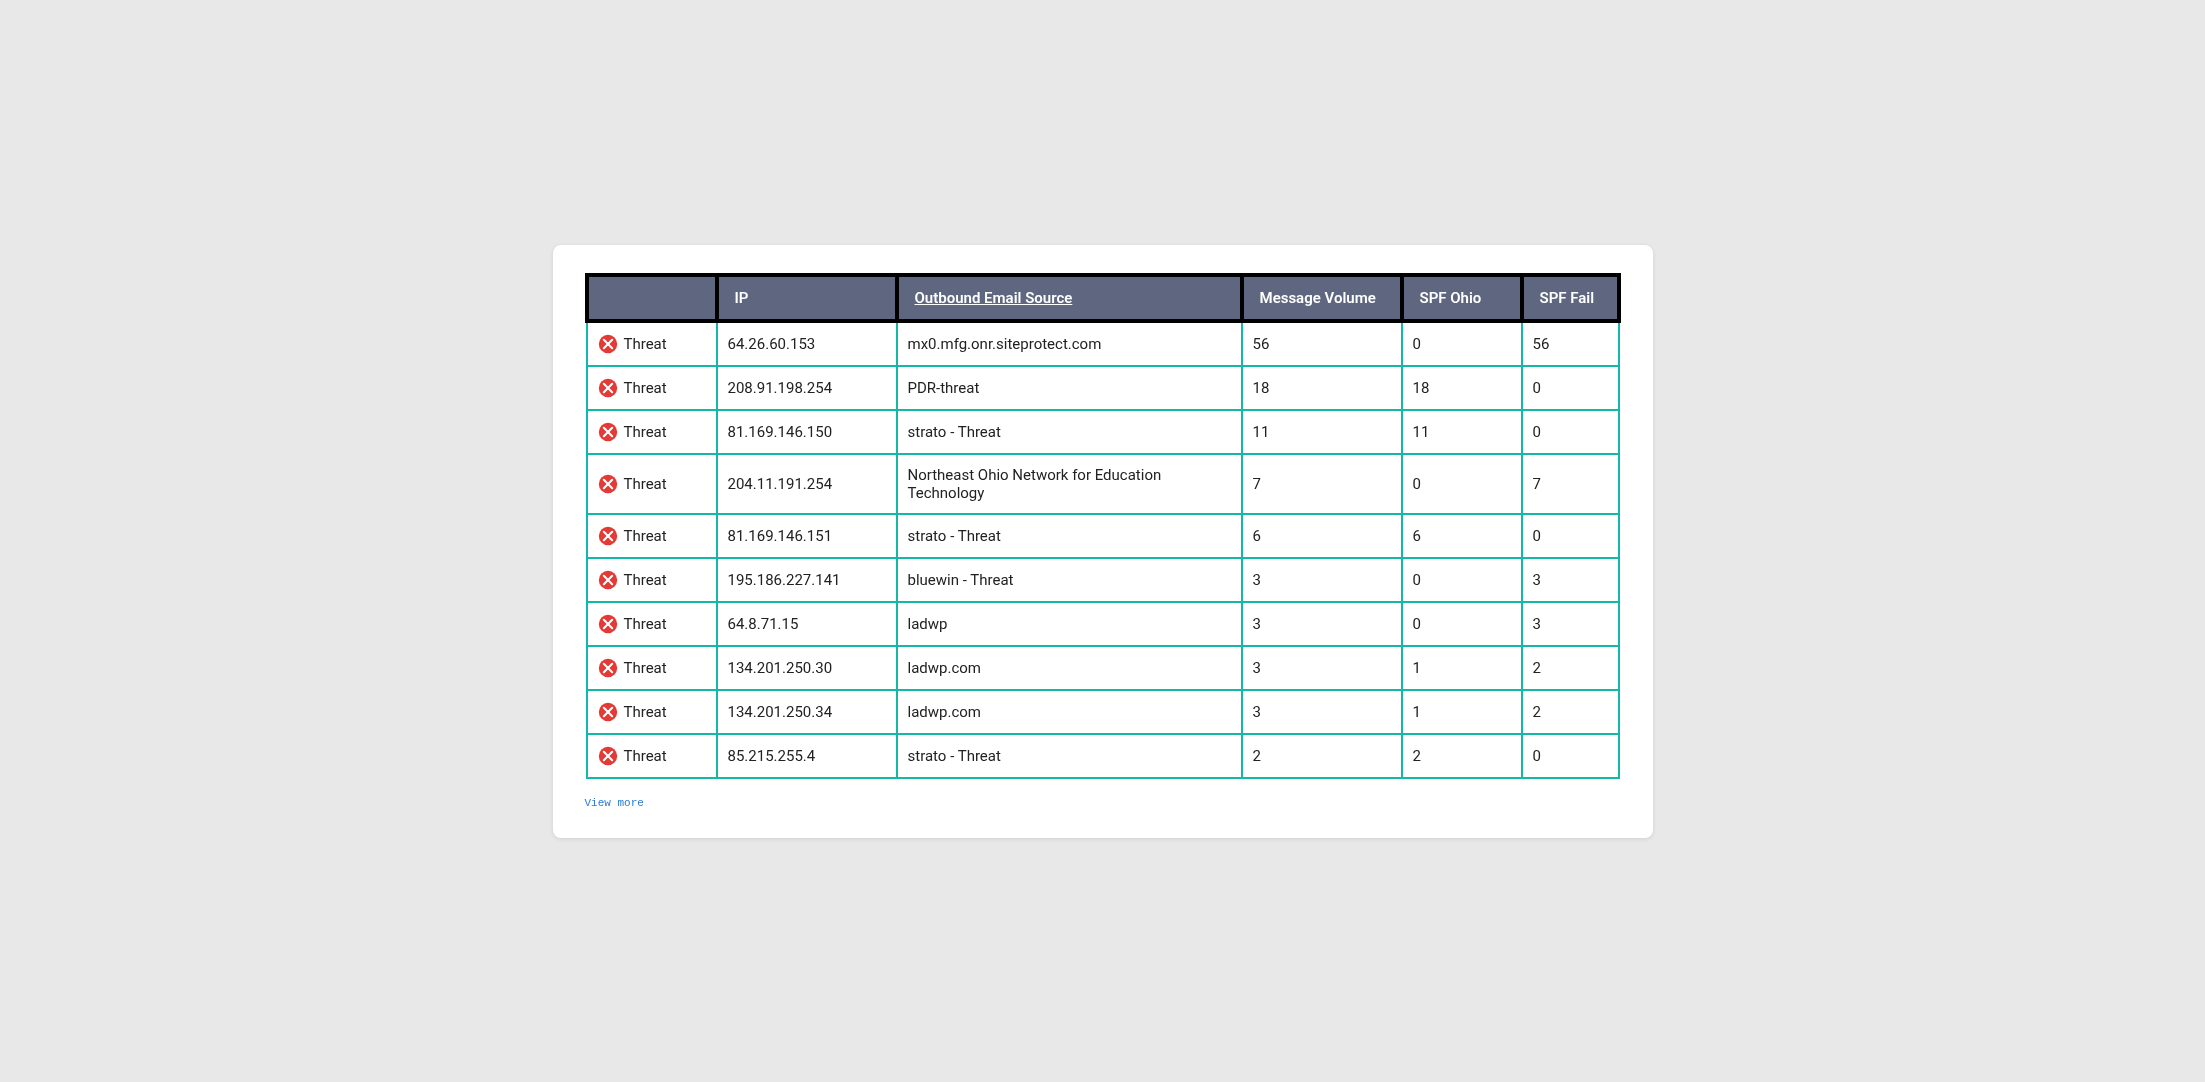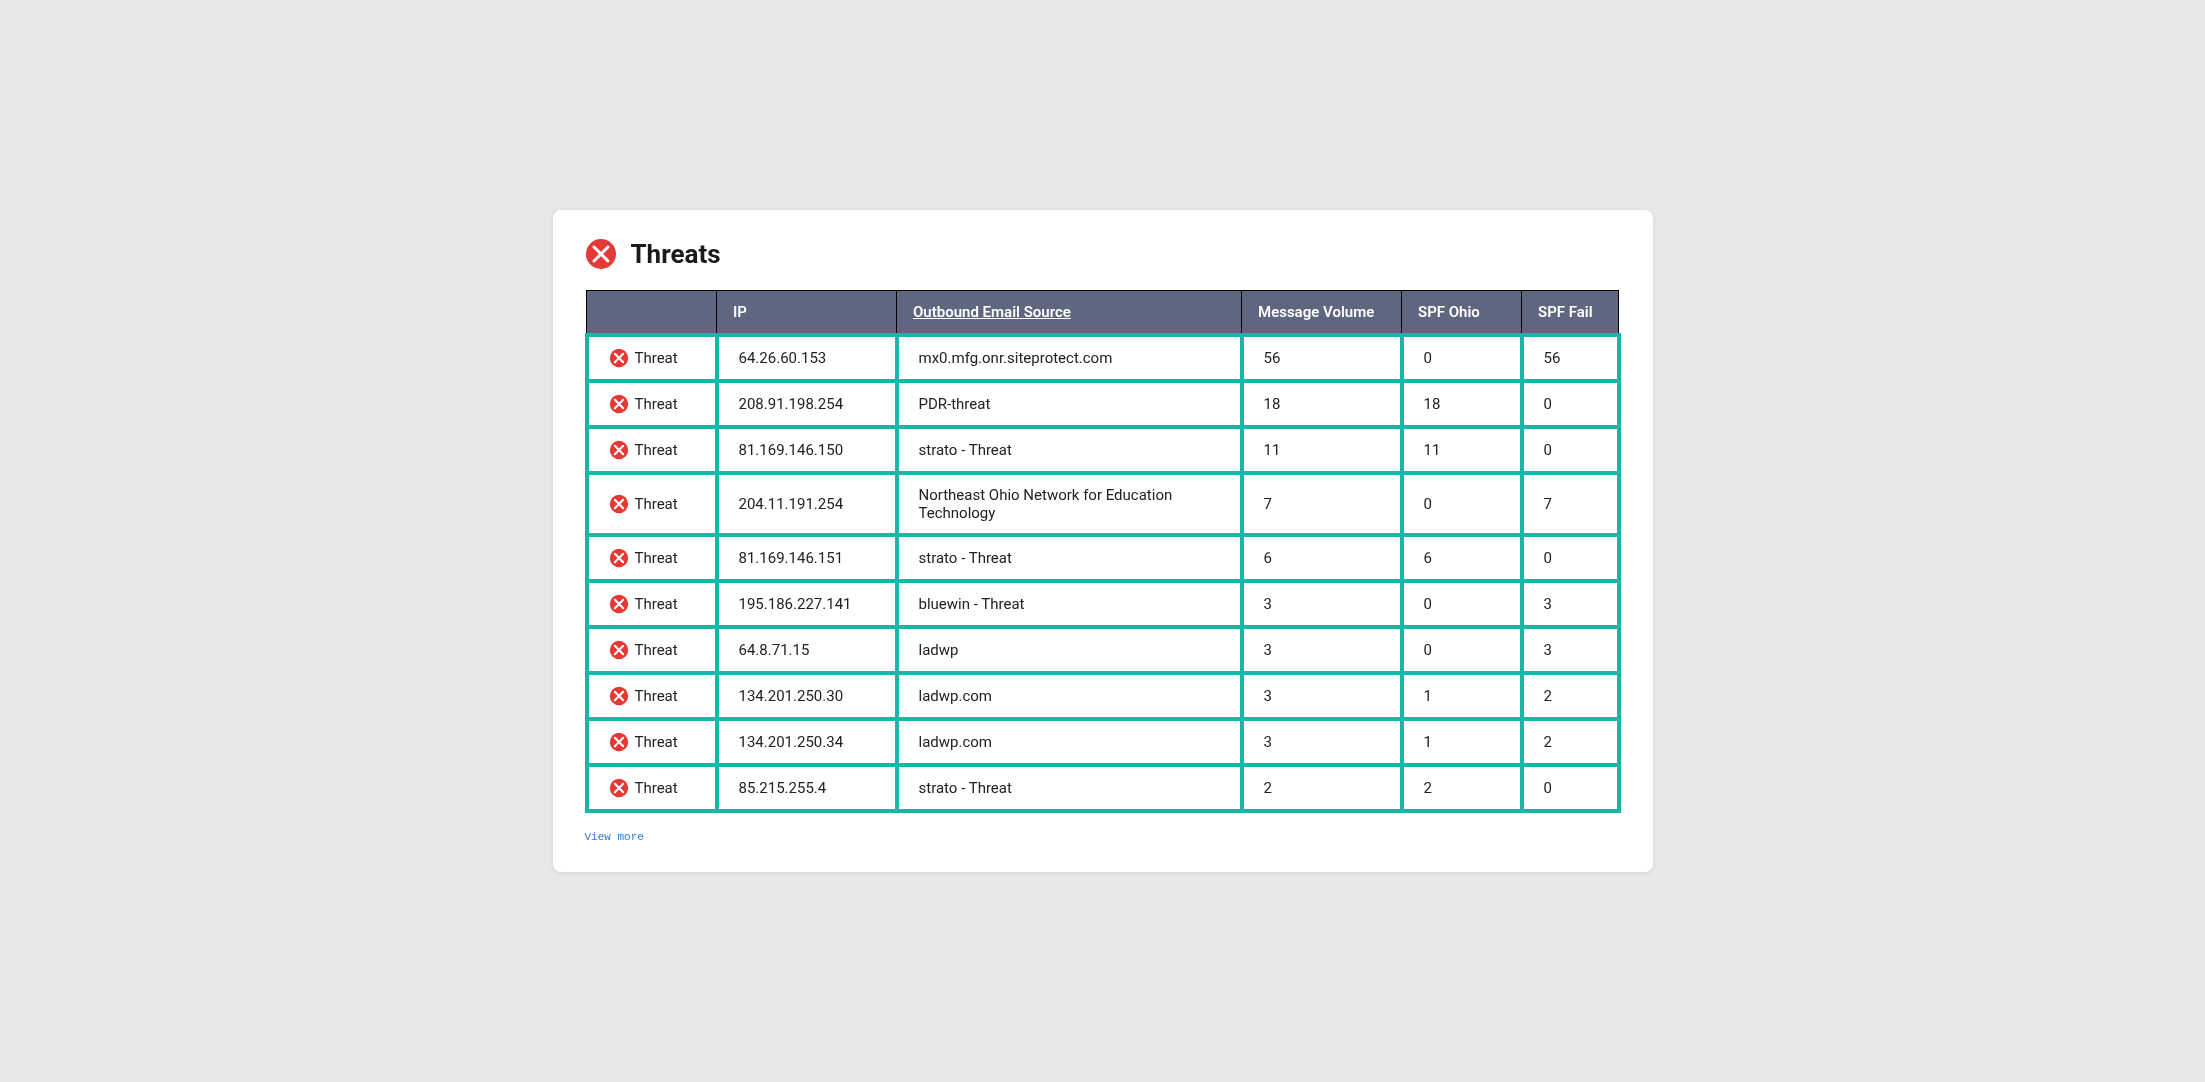--- a/index.html
+++ b/index.html
@@ -53,35 +53,35 @@
 
     thead tr {
       background: #5e6680;
     }
 
     thead th {
       color: #ffffff;
       font-weight: 600;
       padding: 12px 16px;
       text-align: left;
-      border: 1px solid #000000;
+      border: 4px solid #000000;
     }
 
     tbody tr {
       border-bottom: 1px solid #d8d8d8;
     }
 
     tbody tr:last-child {
       border-bottom: 1px solid #d8d8d8;
     }
 
     tbody td {
-      padding: 11px 20px;
+      padding: 11px 10px;
       color: #222222;
-      border: 4px solid #14b8a6;
+      border: 2px solid #14b8a6;
       vertical-align: middle;
     }
 
     .threat-cell {
       display: flex;
       align-items: center;
       gap: 6px;
       white-space: nowrap;
     }
 
@@ -111,28 +111,20 @@
     .col-ip { width: 180px; }
     .col-email-source { width: auto; text-decoration: underline; }
     .col-msg-vol { width: 160px; }
     .col-spf-pass { width: 120px; }
     .col-spf-fail { width: 97px; }
   </style>
 </head>
 <body>
 
 <div class="card">
-  <div class="card-header">
-    <svg class="threat-icon" viewBox="0 0 32 32" xmlns="http://www.w3.org/2000/svg">
-      <circle cx="16" cy="16" r="15" fill="#e53935"></circle>
-      <line x1="9" y1="9" x2="23" y2="23" stroke="white" stroke-width="3" stroke-linecap="round"></line>
-      <line x1="23" y1="9" x2="9" y2="23" stroke="white" stroke-width="3" stroke-linecap="round"></line>
-    </svg>
-    <span class="card-title">Threats</span>
-  </div>
 
   <table>
     <thead>
       <tr>
         <th class="col-status"></th>
         <th class="col-ip">IP</th>
         <th class="col-email-source">Outbound Email Source</th>
         <th class="col-msg-vol">Message Volume</th>
         <th class="col-spf-pass">SPF Ohio</th>
         <th class="col-spf-fail">SPF Fail</th>

